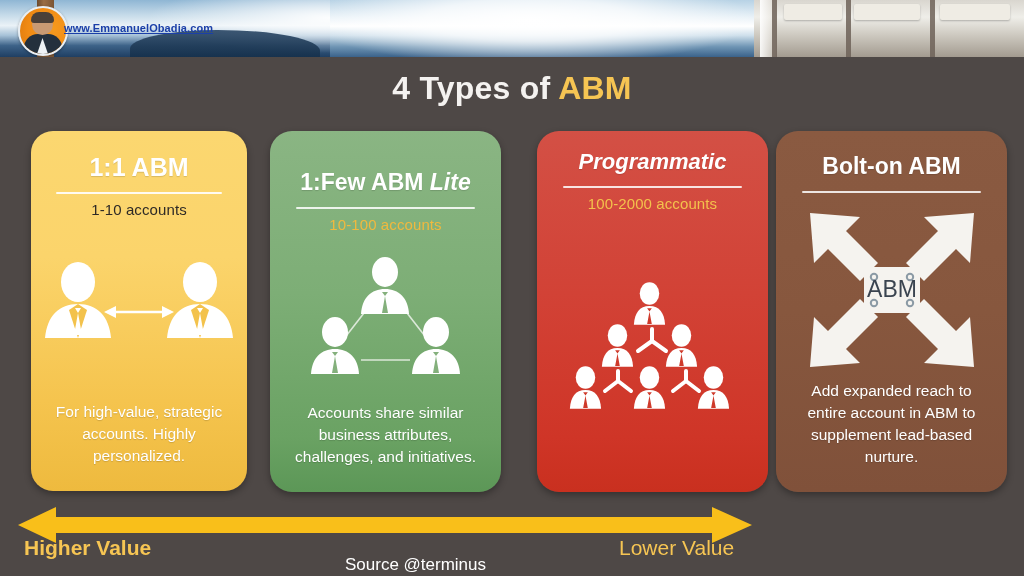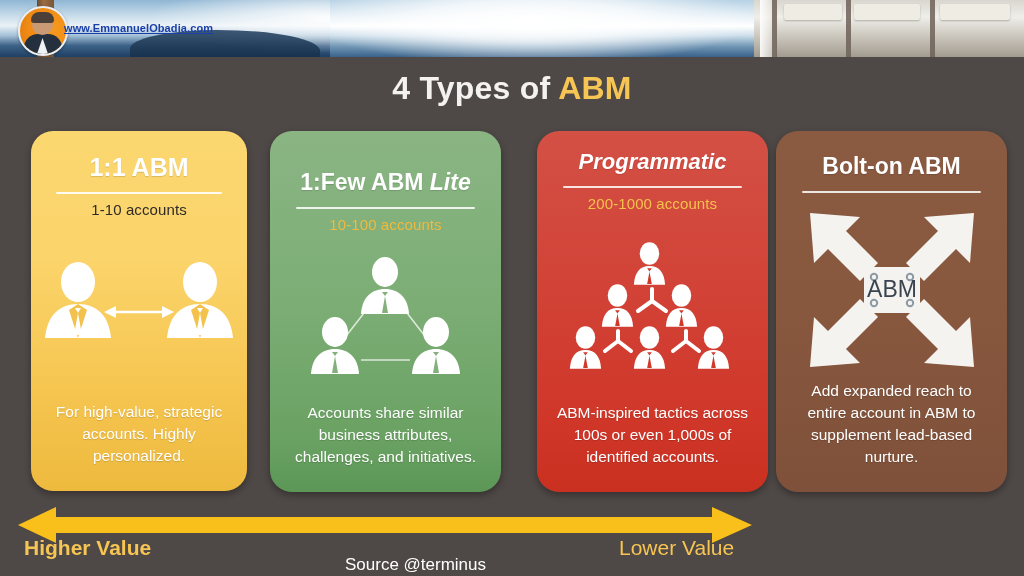--- a/index.html
+++ b/index.html
@@ -241,21 +241,21 @@
         </svg>
       </div>
       <div class="desc">Accounts share similar business attributes, challenges, and initiatives.</div>
     </div>
 
     <div class="card c3">
       <div class="card-title">
         <span class="ital l2">Programmatic</span>
       </div>
       <div class="divider"></div>
-      <div class="accounts">200-1000 accounts</div>
+      <div class="accounts">100-2000 accounts</div>
       <div class="icon-area">
         <svg width="195" height="135" viewBox="0 0 195 135">
           <g fill="#ffffff">
 
             <g transform="translate(82,2) scale(0.78)">
               <ellipse cx="16" cy="16" rx="12.5" ry="14.5"></ellipse>
               <path d="M16 32C3 32-3 41-4 56h40c-1-15-7-24-20-24z"></path>
               <path d="M13 35h6l-3 4 3 16h-6l3-16z" fill="#cf3a2b"></path>
             </g>
 
@@ -296,21 +296,20 @@
               <path d="M13 35h6l-3 4 3 16h-6l3-16z" fill="#cf3a2b"></path>
             </g>
             <g transform="translate(146,86) scale(0.78)">
               <ellipse cx="16" cy="16" rx="12.5" ry="14.5"></ellipse>
               <path d="M16 32C3 32-3 41-4 56h40c-1-15-7-24-20-24z"></path>
               <path d="M13 35h6l-3 4 3 16h-6l3-16z" fill="#cf3a2b"></path>
             </g>
           </g>
         </svg>
       </div>
-      <div class="desc">ABM-inspired tactics across 100s or even 1,000s of identified accounts.</div>
     </div>
 
     <div class="card c4">
       <div class="card-title">
         <span>Bolt-on ABM</span>
       </div>
       <div class="divider"></div>
       <div class="icon-area">
         <svg width="180" height="170" viewBox="0 0 180 170">
           <g fill="#f5f3ef">

